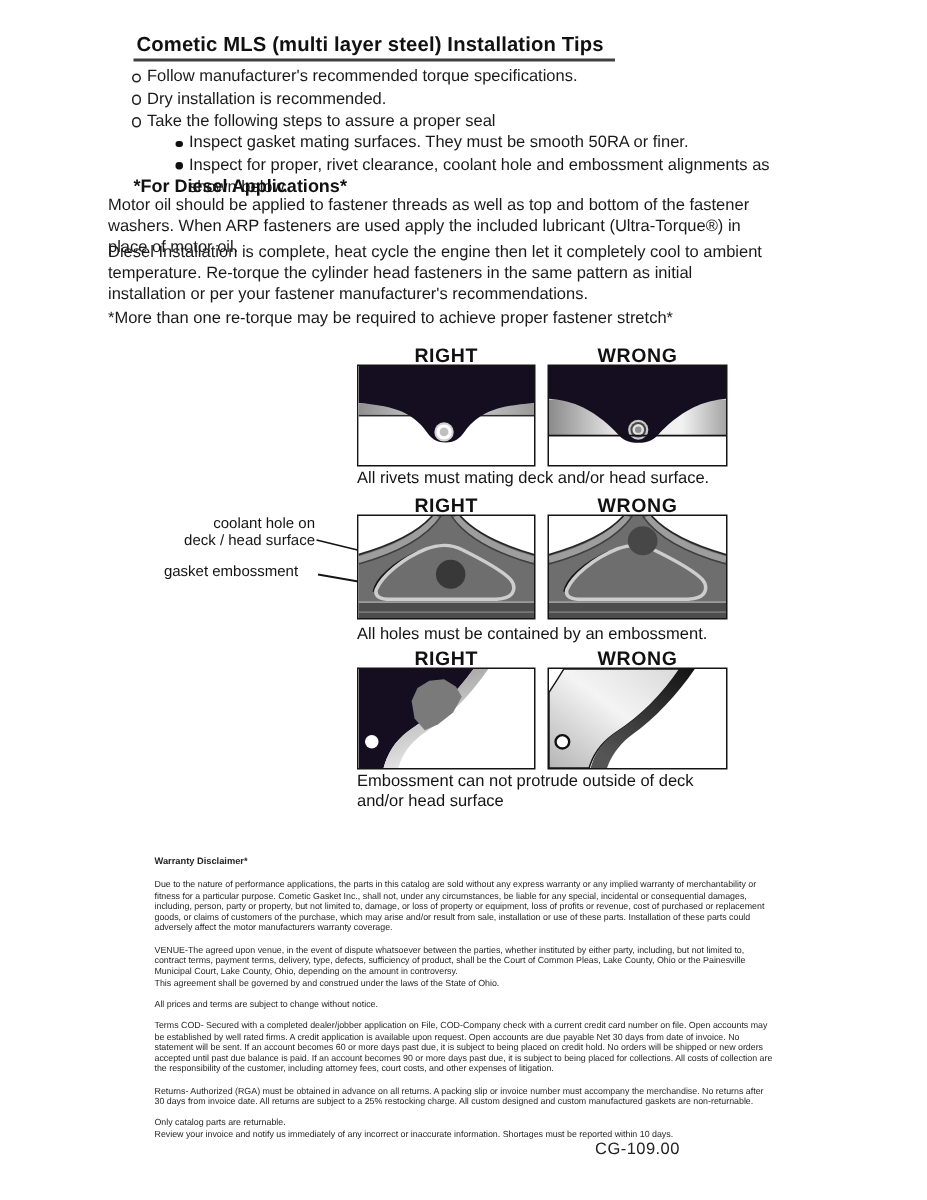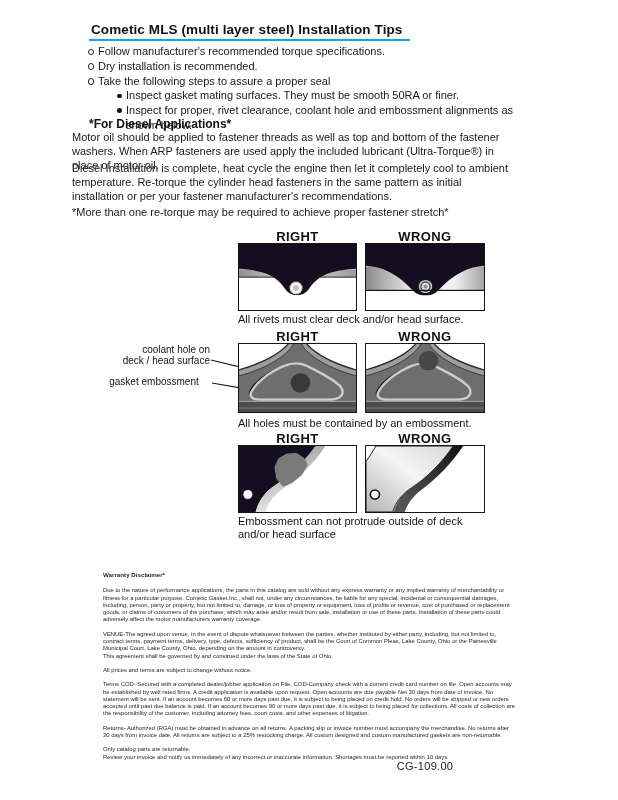--- a/index.html
+++ b/index.html
@@ -5,21 +5,21 @@
   html,body{margin:0;padding:0;background:#e8e8e8;}
   .page{
     position:relative;width:618px;height:800px;background:#ffffff;
     font-family:"Liberation Sans","DejaVu Sans",sans-serif;color:#1a1a1a;
     overflow:hidden;margin:0 auto;
   }
   .abs{position:absolute;}
   
   .doc-title{
     left:89px;top:22px;font-size:13.5px;font-weight:bold;color:#111;
-    border-bottom:2px solid #0ea5e9;padding:0 8px 2px 2px;letter-spacing:.1px;text-align:center;
+    border-bottom:2px solid #404040;padding:0 8px 2px 2px;letter-spacing:.1px;text-align:center;
   }
   
   .bullets{left:88px;top:44px;width:450px;font-size:11px;line-height:14.8px;}
   .b-item{position:relative;padding-left:10px;}
   .b-item .ring{
     position:absolute;left:0;top:4.6px;width:4.4px;height:4.4px;border-radius:50%;
     border:1.1px solid #222;background:transparent;
   }
   .sub-item{position:relative;padding-left:9px;margin-left:29px;}
   .sub-item .dot{
@@ -116,21 +116,21 @@
       <g>
         <circle cx="60" cy="43.8" r="6.8" fill="#c9c9c9"></circle>
         <circle cx="60" cy="43.8" r="5.3" fill="#474747"></circle>
         <circle cx="60" cy="43.8" r="3.9" fill="#e2e2e2"></circle>
         <circle cx="60" cy="43.8" r="2.2" fill="#8f8f8f"></circle>
       </g>
       <rect x="0" y="47.2" width="119" height="1.2" fill="#111111"></rect>
     </svg>
   </div>
 
-  <div class="abs fig-caption" style="left:238px;top:313px;width:260px;">All rivets must clear deck and/or head surface.</div>
+  <div class="abs fig-caption" style="left:238px;top:313px;width:260px;">All rivets must mating deck and/or head surface.</div>
 
   <div class="abs fig-label" style="left:238px;top:329px;width:119px;">RIGHT</div>
   <div class="abs fig-label" style="left:365px;top:329px;width:120px;">WRONG</div>
 
   <div class="abs ann-label" style="top:345px;">coolant hole on</div>
   <div class="abs ann-label" style="top:355.5px;">deck / head surface</div>
   <div class="abs ann-label" style="top:377px;text-align:center;">gasket embossment</div>
 
   <svg class="abs" style="left:205px;top:350px;" width="100" height="50">
     <line x1="6" y1="10" x2="88" y2="30" stroke="#141414" stroke-width="1.2"></line>

